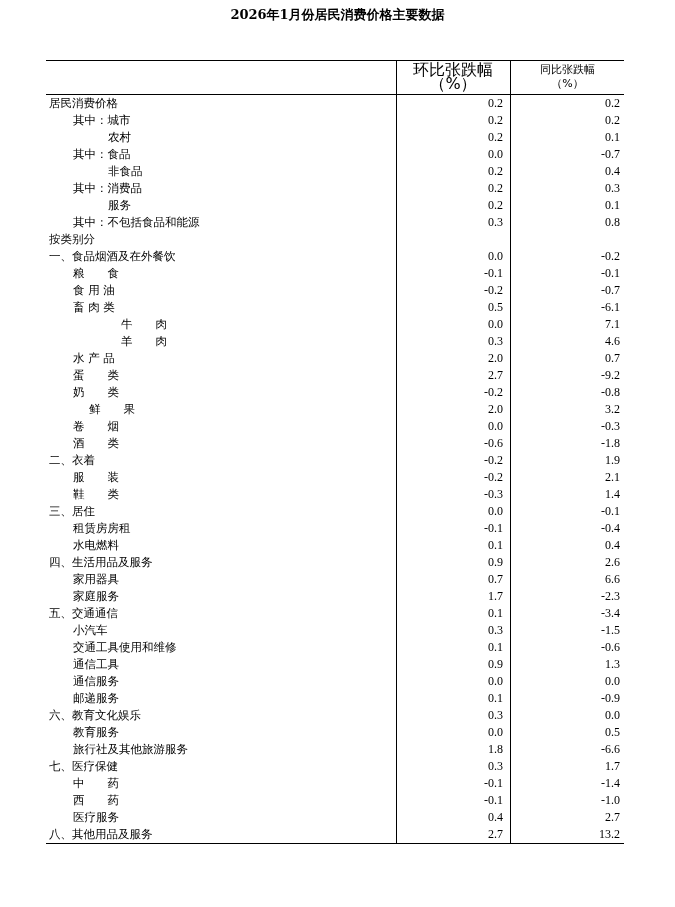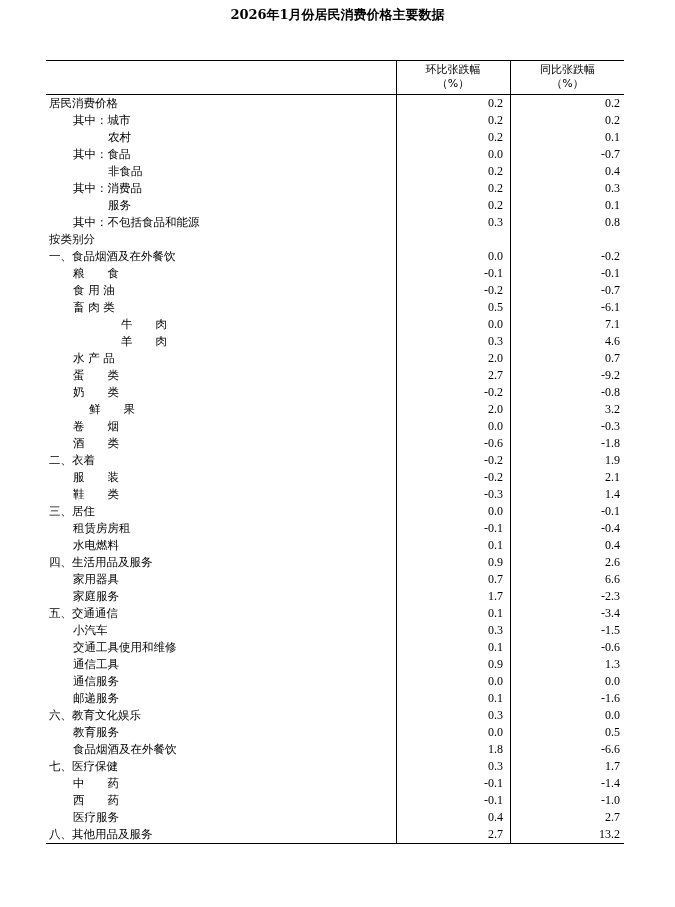--- a/index.html
+++ b/index.html
@@ -14,21 +14,21 @@
     font-weight: bold; font-size: 13px; letter-spacing: 0px;
   }
   .table {
     position: absolute; left: 46px; top: 60px; width: 578px;
     border-top: 1px solid #000; border-bottom: 1px solid #000;
   }
   .hdr {
     height: 33px; border-bottom: 1px solid #000; position: relative;
   }
   .hdr .c1 { position: absolute; left: 350px; top: 0; width: 113px; height: 33px;
-    border-left: 1px solid #000; text-align: center; font-size: 11px; line-height: 14px; padding-top: 2px; box-sizing: border-box; }
+    border-left: 1px solid #000; text-align: center; font-size: 16px; line-height: 14px; padding-top: 2px; box-sizing: border-box; }
   .hdr .c2 { position: absolute; left: 464px; top: 0; width: 114px; height: 33px;
     border-left: 1px solid #000; text-align: center; font-size: 11px; line-height: 14px; padding-top: 2px; box-sizing: border-box; }
   .rows { position: relative; }
   .row { height: 17px; position: relative; }
   .row .lab { position: absolute; top: 0; height: 17px; line-height: 17px; font-size: 11.5px; white-space: pre; }
   .row .v1, .row .v2 {
     position: absolute; top: 0; height: 17px; line-height: 17px;
     font-family: "Liberation Serif", "DejaVu Serif", serif; font-size: 12px; text-align: right;
   }
   .row .v1 { left: 350px; width: 113px; border-left: 1px solid #000; box-sizing: border-box; padding-right: 6px; }
@@ -224,34 +224,34 @@
         <div class="v2">1.3</div>
       </div>
       <div class="row">
         <div class="lab" style="left: 27px;"><span class="k">通信服务</span></div>
         <div class="v1">0.0</div>
         <div class="v2">0.0</div>
       </div>
       <div class="row">
         <div class="lab" style="left: 27px;"><span class="k">邮递服务</span></div>
         <div class="v1">0.1</div>
-        <div class="v2">-1.6</div>
+        <div class="v2">-0.9</div>
       </div>
       <div class="row">
         <div class="lab" style="left: 3px;"><span class="k">六、教育文化娱乐</span></div>
         <div class="v1">0.3</div>
         <div class="v2">0.0</div>
       </div>
       <div class="row">
         <div class="lab" style="left: 27px;"><span class="k">教育服务</span></div>
         <div class="v1">0.0</div>
         <div class="v2">0.5</div>
       </div>
       <div class="row">
-        <div class="lab" style="left: 27px;"><span class="k">食品烟酒及在外餐饮</span></div>
+        <div class="lab" style="left: 27px;"><span class="k">旅行社及其他旅游服务</span></div>
         <div class="v1">1.8</div>
         <div class="v2">-6.6</div>
       </div>
       <div class="row">
         <div class="lab" style="left: 3px;"><span class="k">七、医疗保健</span></div>
         <div class="v1">0.3</div>
         <div class="v2">1.7</div>
       </div>
       <div class="row">
         <div class="lab" style="left: 27px;"><span class="k">中　　药</span></div>

